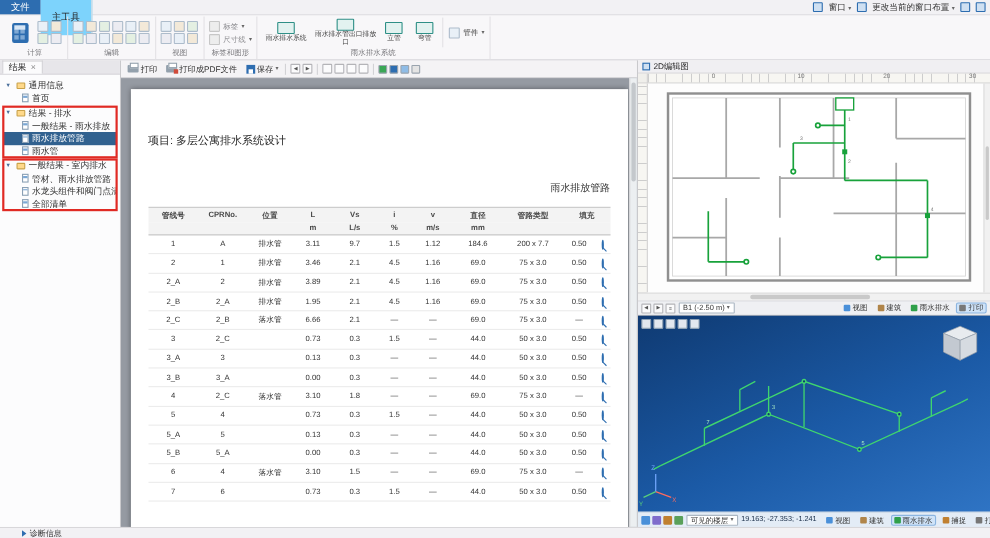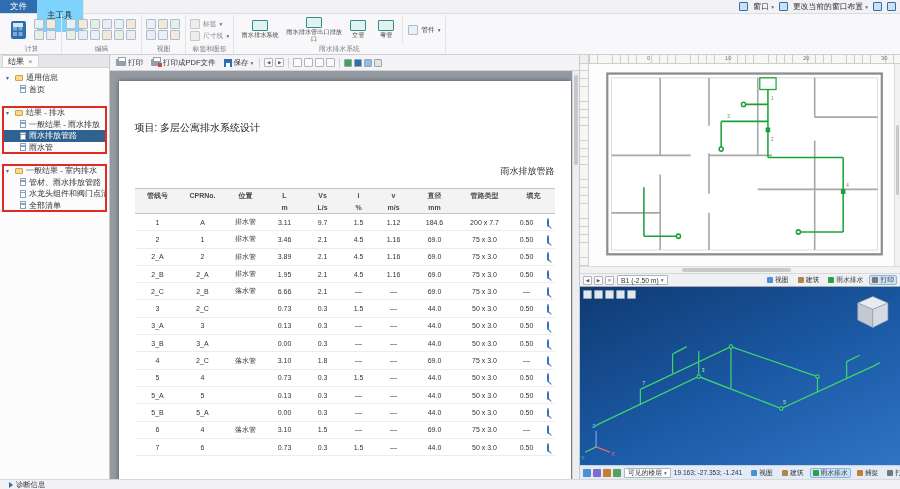--- a/index.html
+++ b/index.html
@@ -40,21 +40,21 @@
 
 
 .main{display:flex;height:424px}
 .left-panel{width:110px;background:#f6f5f8;border-right:1px solid #c9c9cc;display:flex;flex-direction:column}
 .ptab-bar{height:13px;background:#e7e6ea;border-bottom:1px solid #d3d2d6;display:flex;align-items:flex-end;padding-left:2px}
 .ptab{height:12px;background:#fbfbfc;border:1px solid #d3d2d6;border-bottom:none;display:flex;align-items:center;gap:4px;padding:0 5px;font-size:8px;color:#222}
 .close-x{color:#888;font-size:8px;line-height:1}
 
 
 .tree{flex:1;background:#fcfcfd;padding:4px 3px;font-size:8px;overflow:hidden}
-.tree-group{margin-bottom:12px}
+.tree-group{margin-bottom:2px}
 .tree-group.flagged{outline:2px solid #e02a24;outline-offset:-1px}
 .tnode{display:flex;align-items:center;height:11.5px;gap:3px;padding-left:3px;white-space:nowrap;overflow:hidden}
 .tnode .arrow{width:6px;font-size:6px;color:#4a6f9b;flex:none}
 .tchild{padding-left:17px}
 .tnode.selected{background:#31618f;color:#fff}
 .ico-folder{width:8px;height:6px;background:#ffd98a;border:1px solid #c9a24a;border-radius:1px;flex:none}
 .ico-page{width:6px;height:8px;background:#fff;border:1px solid #8aa0b5;flex:none;position:relative}
 .ico-page::after{content:"";position:absolute;left:0;top:1px;width:100%;height:1.5px;background:#7aa7d4}
 .tlabel{overflow:hidden;text-overflow:clip}
 
@@ -113,21 +113,21 @@
 .tog-ic{width:6px;height:6px;border-radius:1px;flex:none}
 
 .panel3d{flex:1;display:flex;flex-direction:column;min-height:0}
 .canvas3d{flex:1;position:relative;background:linear-gradient(155deg,#0f3a72 0%,#1b5aa6 55%,#2f74c4 100%);min-height:0}
 .p3d-tools{position:absolute;left:3px;top:3px;display:flex;gap:2px}
 .p3d-tool{width:9px;height:9px;background:rgba(255,255,255,.88);border:1px solid #8fa2b5;border-radius:1px}
 .bar3d{background:#e3ecf6;border-top:1px solid #c5d2e2;height:14px}
 .coords{font-size:6.6px;color:#20344e;white-space:nowrap}
 
 
-.statusbar{height:10px;background:#f2f1f4;border-top:1px solid #d8d7da;display:flex;align-items:center;gap:3px;padding:0 9px;font-size:7.3px;color:#333}
+.statusbar{height:10px;background:#f2f1f4;border-top:1px solid #d8d7da;display:flex;align-items:center;gap:3px;padding:0 20px;font-size:7.3px;color:#333}
 .st-ic{width:0;height:0;border-left:4px solid #2d6db0;border-top:3px solid transparent;border-bottom:3px solid transparent}
 </style>
 </head>
 <body>
 
 <div class="titlebar">
   <div class="file-btn">文件</div>
   <div class="tab-main">主工具</div>
   <div class="tb-sp"></div>
   <div class="tb-right">
@@ -547,20 +547,24 @@
       </div>
       <div class="sb-v">
           <div class="thumb"></div>
         </div>
     </div>
   </div>
 
   <div class="right-col">
 
     <div class="panel2d">
+      <div class="vtab">
+        <span class="tab-ic"></span>
+        <span>2D编辑图</span>
+      </div>
       <div class="rulerrow">
         <div class="rcorner"></div>
         <div class="hruler" id="hruler">
             <span style="left: 58px;">0</span>
             <span style="left: 136px;">10</span>
             <span style="left: 214px;">20</span>
             <span style="left: 292px;">30</span>
           </div>
       </div>
       <div class="p2d-body">

